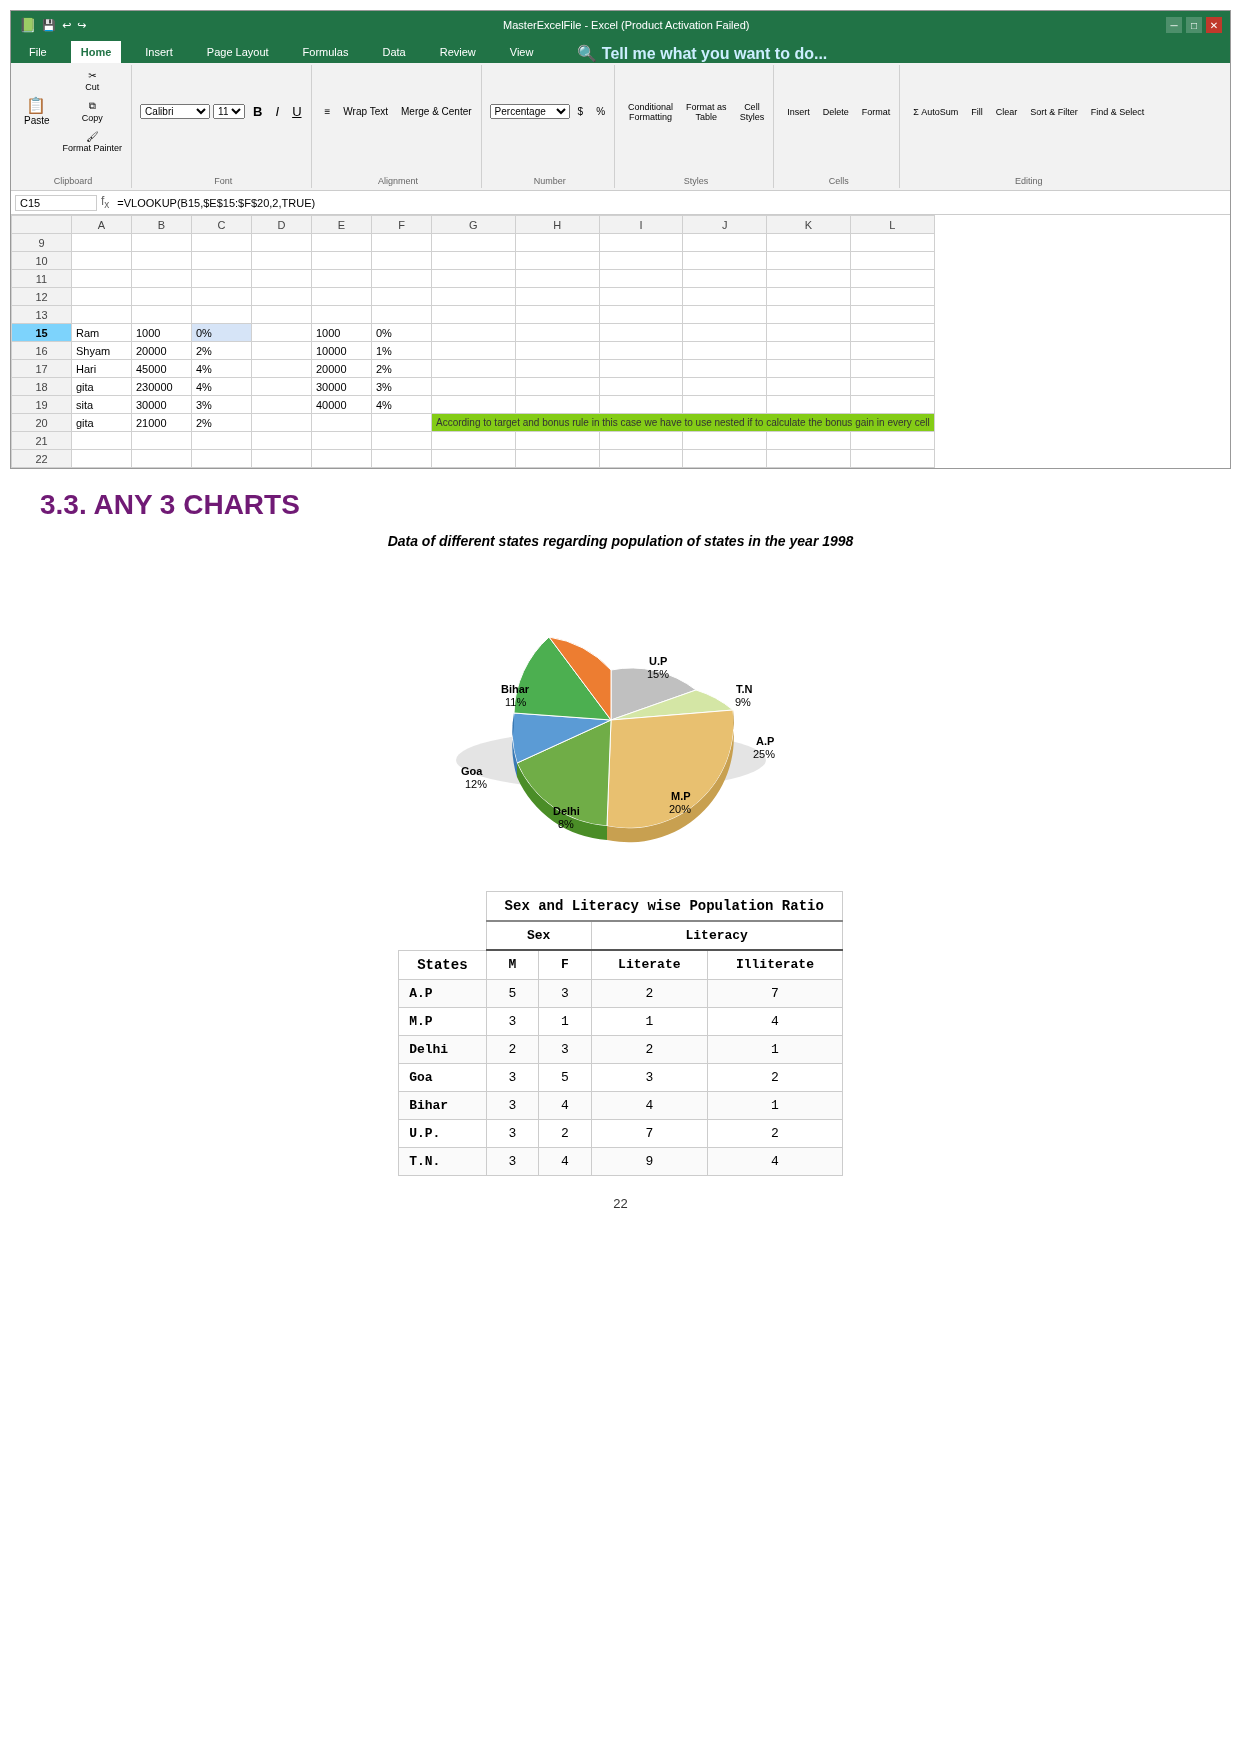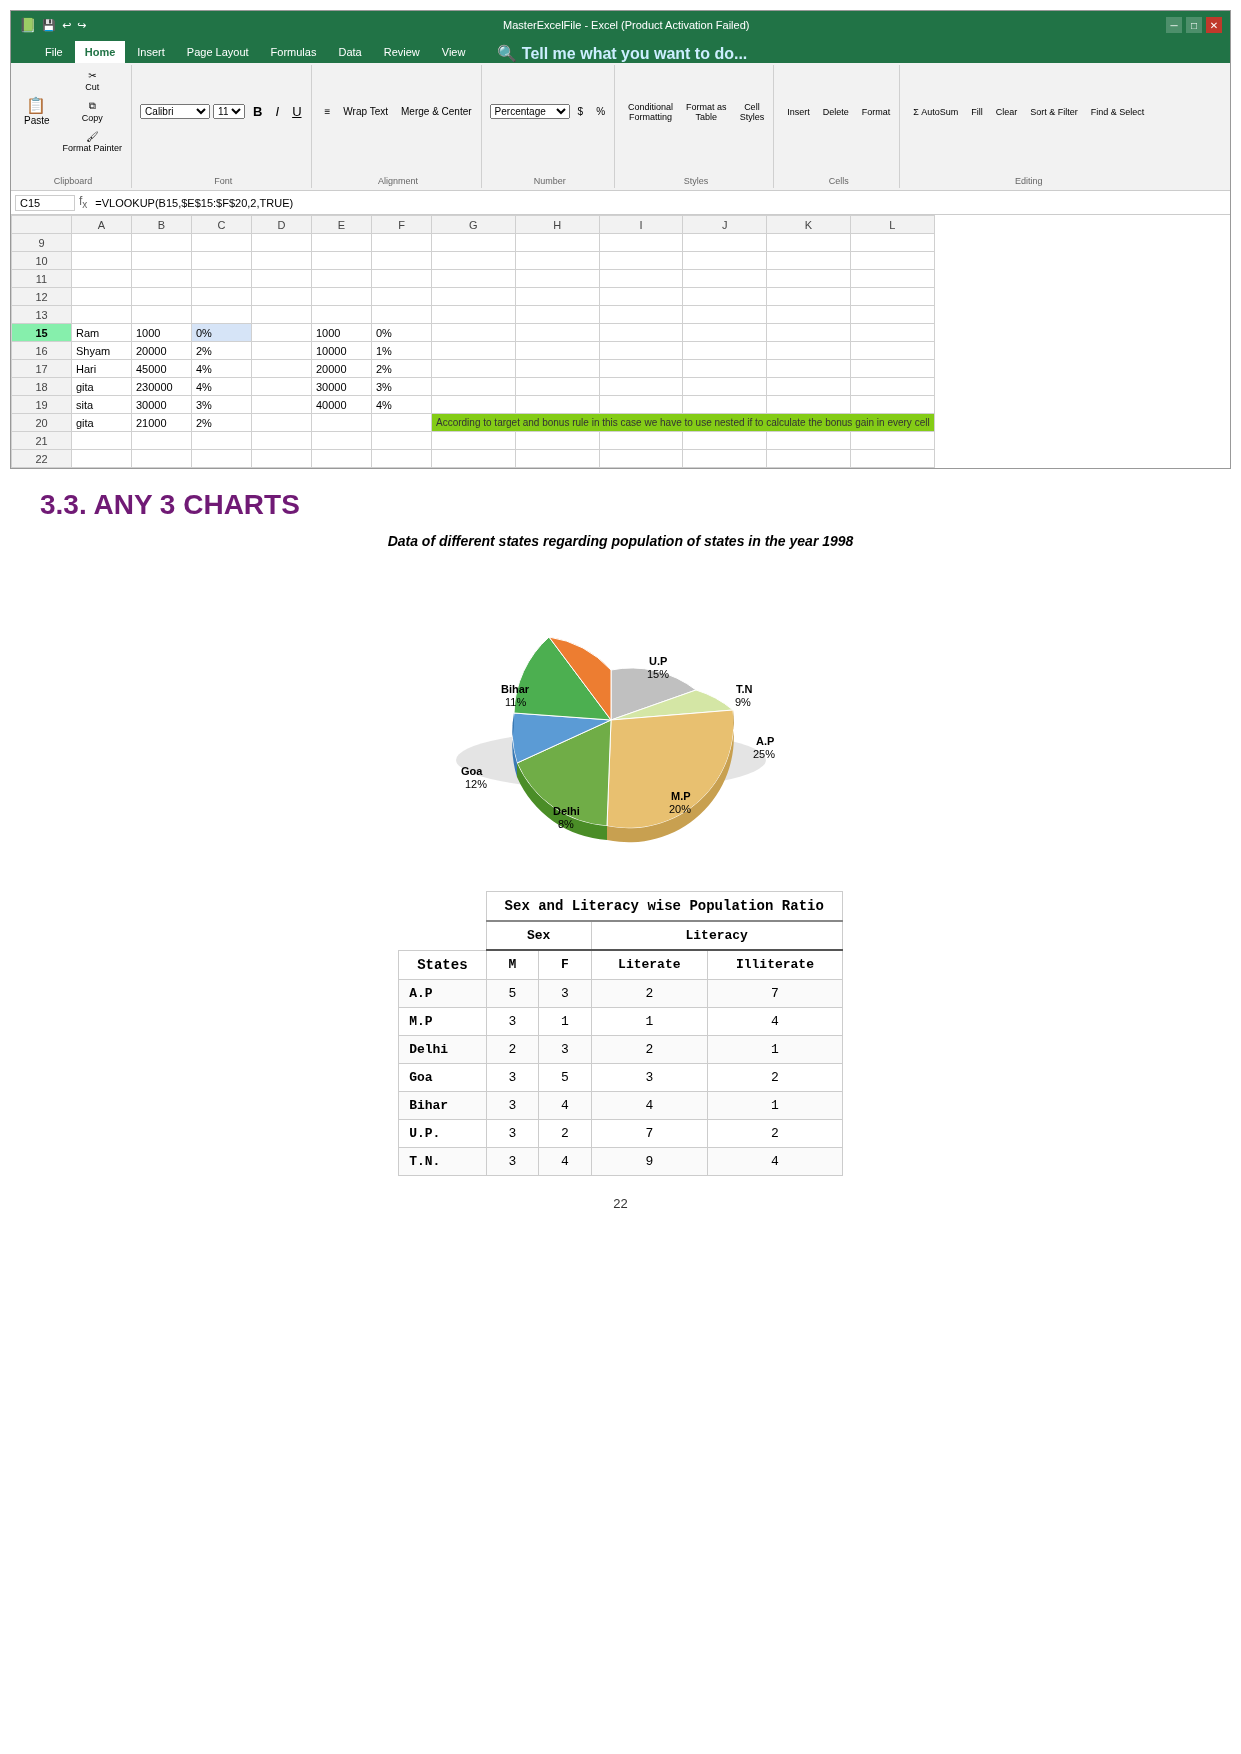--- a/index.html
+++ b/index.html
@@ -37,22 +37,22 @@
       width: 16px; height: 16px; background: rgba(255,255,255,0.2);
       border: none; color: #fff; font-size: 10px; cursor: pointer;
       display: flex; align-items: center; justify-content: center;
     }
     .title-btn.close { background: #c0392b; }
 
     
     .ribbon-tabs {
       background: #217346;
       display: flex;
-      gap: 2px;
-      padding: 0 24px;
+      gap: 14px;
+      padding: 0 8px;
       height: 24px;
       align-items: flex-end;
     }
     .ribbon-tab {
       padding: 2px 10px;
       font-size: 11px;
       color: #fff;
       cursor: pointer;
       background: transparent;
       border: none;
@@ -116,21 +116,21 @@
     .formula-bar {
       display: flex;
       align-items: center;
       background: #fff;
       border-bottom: 1px solid #ccc;
       padding: 2px 4px;
       height: 24px;
       gap: 4px;
     }
     .cell-ref-box {
-      width: 60px;
+      width: 82px;
       border: 1px solid #ccc;
       padding: 1px 4px;
       font-size: 11px;
     }
     .formula-input {
       flex: 1;
       border: none;
       outline: none;
       font-size: 11px;
       padding: 1px 4px;
@@ -447,21 +447,21 @@
             <td></td>
             <td></td>
             <td></td>
             <td></td>
             <td></td>
             <td></td>
           </tr>
 
 
         <tr>
-          <td class="row-num" style="background:#86efac;font-weight:bold;color:#000;">15</td>
+          <td class="row-num" style="background:#7dd3fc;font-weight:bold;color:#000;">15</td>
           <td>Ram</td>
           <td>1000</td>
           <td style="background:#d6e4f7;">0%</td>
           <td></td>
           <td>1000</td>
           <td>0%</td>
           <td></td>
             <td></td>
             <td></td>
             <td></td>

